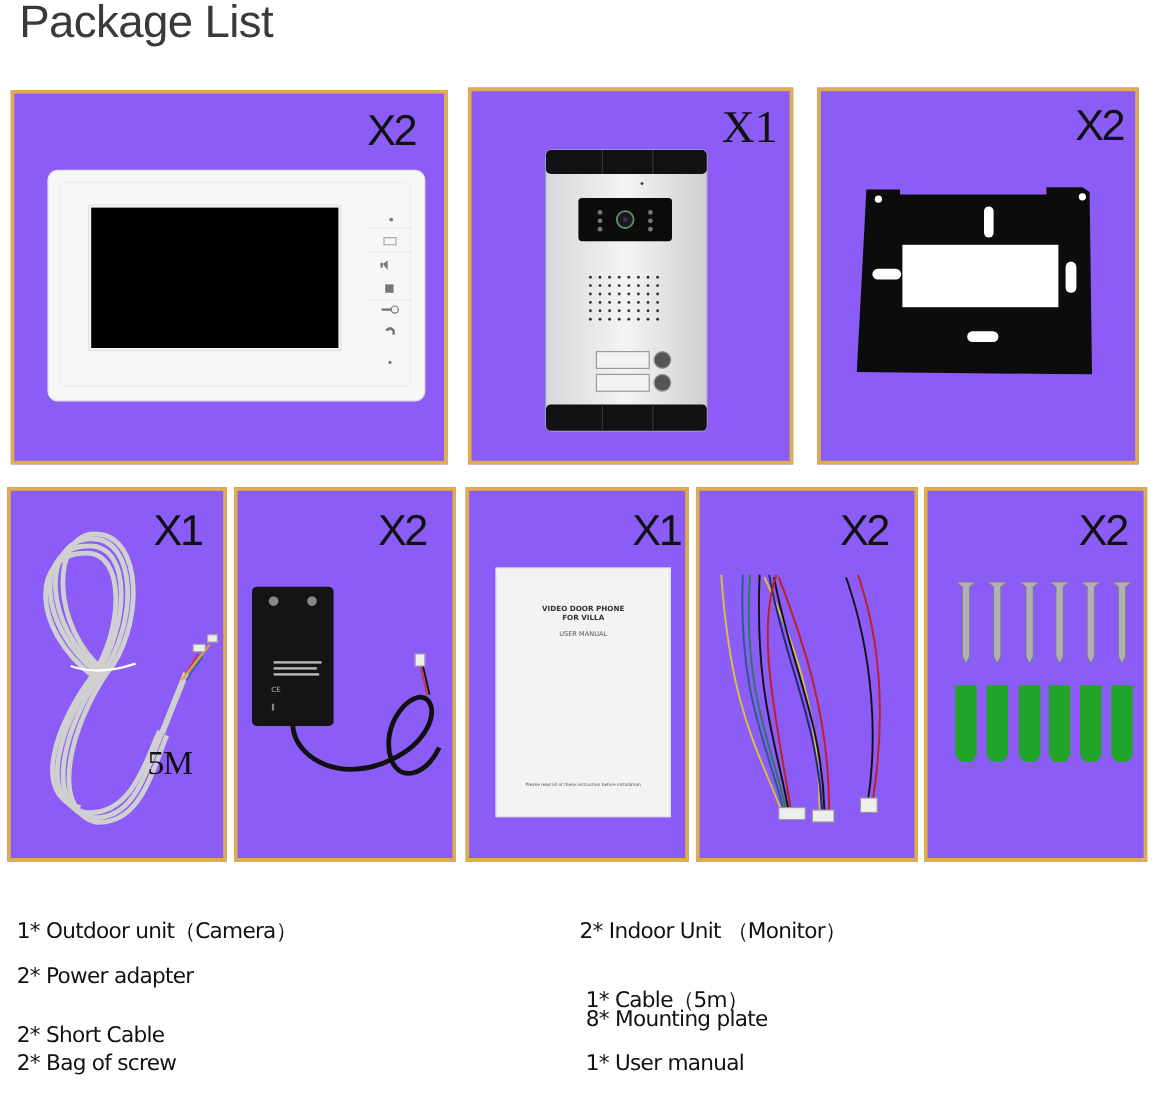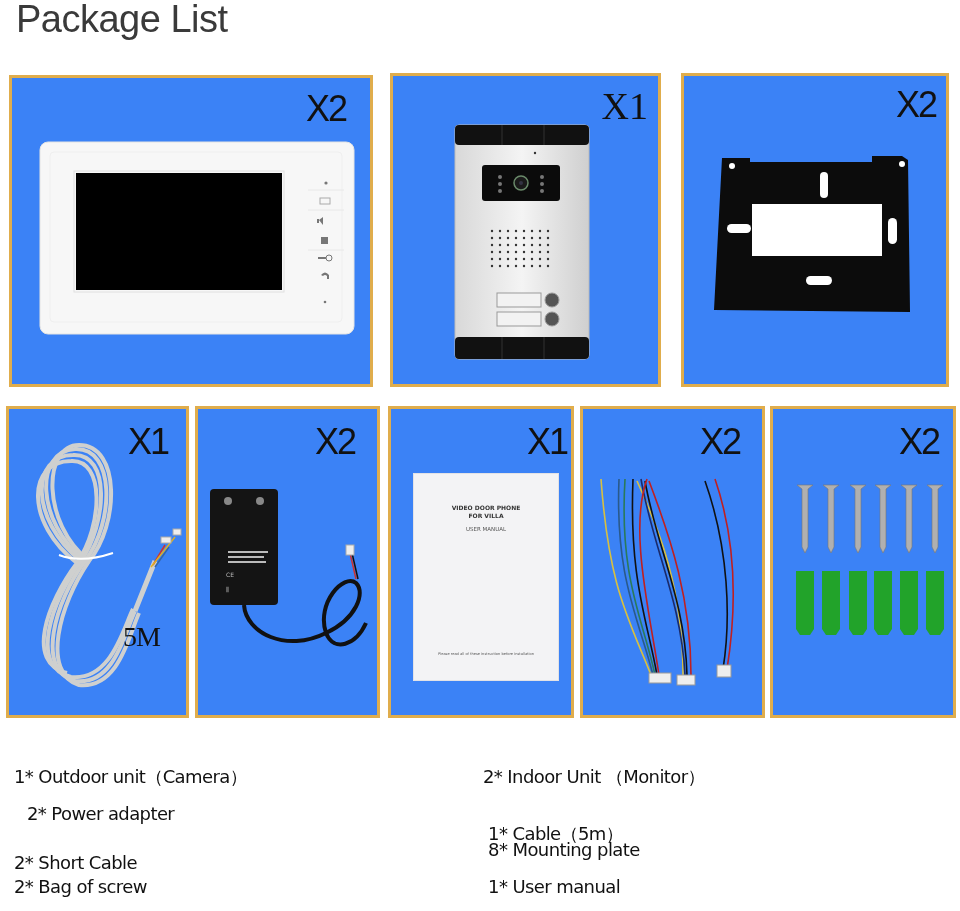--- a/index.html
+++ b/index.html
@@ -8,21 +8,21 @@
 
   .title {
     position: absolute; left: 16px; top: -2px;
     font-family: "Liberation Sans", sans-serif;
     font-size: 38px; color: #3a3a3a; letter-spacing: -0.5px; font-weight: normal;
   }
 
   .box {
     position: absolute;
     border: 3px solid #e0ad4c;
-    background: #3b82f6;
+    background: #8b5cf6;
     overflow: hidden;
   }
   .qty {
     position: absolute; top: 10px;
     font-size: 36px; color: #111; font-family: "Liberation Sans", sans-serif;
     letter-spacing: -2px;
   }
   .qty.serif { font-family: "Liberation Serif", serif; font-size: 38px; letter-spacing: 0; }
 
   .illus { position: absolute; }
@@ -259,21 +259,21 @@
       <path d="M56 92 h18 v58 l-4 6 h-10 l-4 -6 z"></path>
       <path d="M81 92 h18 v58 l-4 6 h-10 l-4 -6 z"></path>
       <path d="M107 92 h18 v58 l-4 6 h-10 l-4 -6 z"></path>
       <path d="M133 92 h18 v58 l-4 6 h-10 l-4 -6 z"></path>
     </g>
   </svg>
 </div>
 
 <div>
   <div class="caption" style="left:14px;top:758px;">1* Outdoor unit（Camera）</div>
-  <div class="caption" style="left:27px;top:795px;">2* Power adapter</div>
+  <div class="caption" style="left:14px;top:795px;">2* Power adapter</div>
   <div class="caption" style="left:14px;top:831px;margin-top:13px;">2* Short Cable</div>
   <div class="caption" style="left:14px;top:868px;">2* Bag of screw</div>
 </div>
 <div>
   <div class="caption" style="left:483px;top:758px;text-align:center;">2* Indoor Unit （Monitor）</div>
   <div class="caption" style="left:483px;top:795px;margin-top:20px;"> 1* Cable（5m）</div>
   <div class="caption" style="left:483px;top:831px;"> 8* Mounting plate</div>
   <div class="caption" style="left:483px;top:868px;text-align:center;"> 1* User manual</div>
 </div>
 

